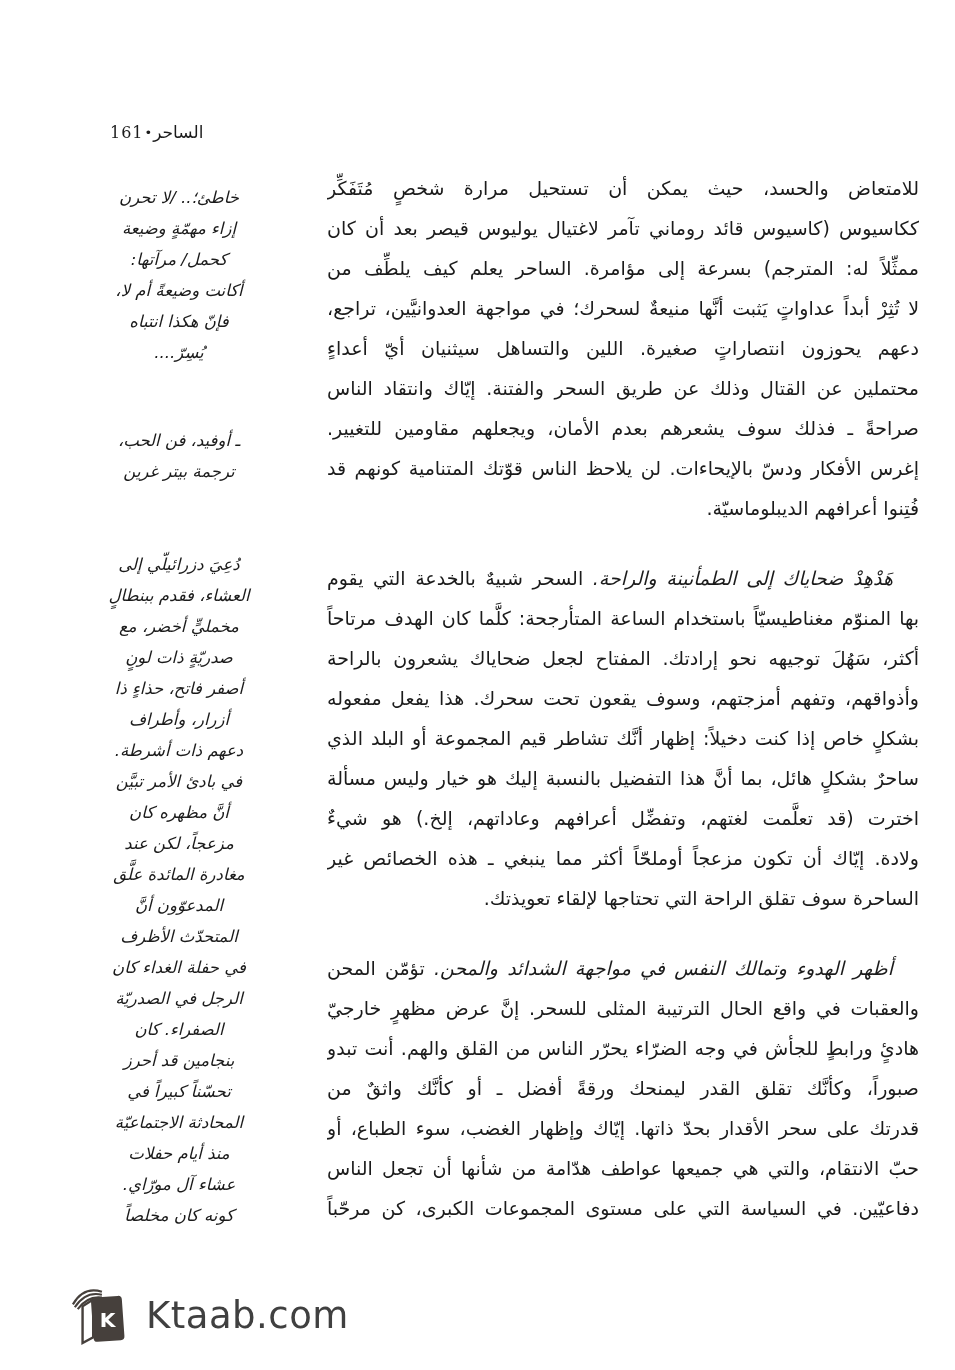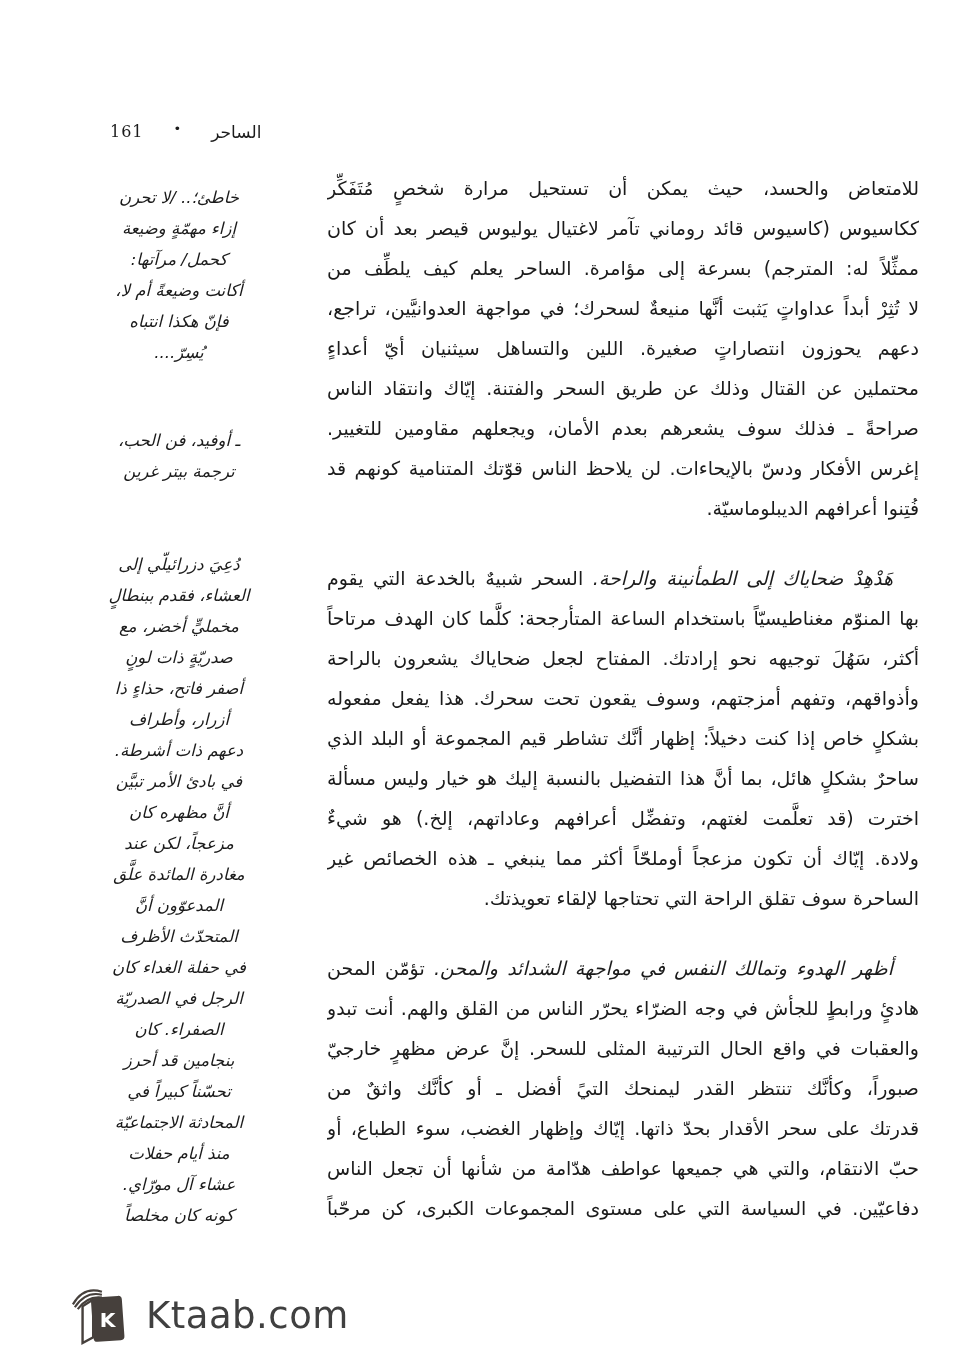--- a/index.html
+++ b/index.html
@@ -9,21 +9,21 @@
     margin:0 auto;
     background:#ffffff;
     font-family:"DejaVu Sans", sans-serif;
     color:#1b1b1b;
     overflow:hidden;
   }
 
   
   .header {
     position:absolute; top:122px; left:110px;
-    display:flex; align-items:flex-start; gap:30px;
+    display:flex; align-items:center; gap:1px;
     font-size:16px;
   }
   .header .pnum { font-family:"DejaVu Serif", serif; letter-spacing:1px; font-size:16px; }
   .header .bullet { font-size:13px; line-height:1; }
   .header .btitle { font-size:17px; }
 
   
   .main-col {
     position:absolute; top:168px; left:283px; width:592px;
     direction:rtl;
@@ -129,23 +129,23 @@
         <div class="line">أكثر، سَهُلَ توجيهه نحو إرادتك. المفتاح لجعل ضحاياك يشعرون بالراحة</div>
         <div class="line">وأذواقهم، وتفهم أمزجتهم، وسوف يقعون تحت سحرك. هذا يفعل مفعوله</div>
         <div class="line">بشكلٍ خاص إذا كنت دخيلاً: إظهار أنَّك تشاطر قيم المجموعة أو البلد الذي</div>
         <div class="line">ساحرٌ بشكلٍ هائل، بما أنَّ هذا التفضيل بالنسبة إليك هو خيار وليس مسألة</div>
         <div class="line">اخترت (قد تعلَّمت لغتهم، وتفضِّل أعرافهم وعاداتهم، إلخ.) هو شيءٌ</div>
         <div class="line">ولادة. إيّاك أن تكون مزعجاً أوملحّاً أكثر مما ينبغي ـ هذه الخصائص غير</div>
         <div class="line">الساحرة سوف تقلق الراحة التي تحتاجها لإلقاء تعويذتك.</div>
       </div>
     <div class="para indent cont">
         <div class="line"><i class="lead">أظهر الهدوء وتمالك النفس في مواجهة الشدائد والمحن.</i><span> تؤمّن المحن</span></div>
+        <div class="line">والعقبات في واقع الحال الترتيبة المثلى للسحر. إنَّ عرض مظهرٍ خارجيّ</div>
         <div class="line">هادئٍ ورابطٍ للجأش في وجه الضرّاء يحرّر الناس من القلق والهم. أنت تبدو</div>
-        <div class="line">والعقبات في واقع الحال الترتيبة المثلى للسحر. إنَّ عرض مظهرٍ خارجيّ</div>
-        <div class="line">صبوراً، وكأنَّك تنتظر القدر ليمنحك التيً أفضل ـ أو كأنَّك واثقٌ من</div>
+        <div class="line">صبوراً، وكأنَّك تقلق القدر ليمنحك ورقةً أفضل ـ أو كأنَّك واثقٌ من</div>
         <div class="line">قدرتك على سحر الأقدار بحدّ ذاتها. إيّاك وإظهار الغضب، سوء الطباع، أو</div>
         <div class="line">حبّ الانتقام، والتي هي جميعها عواطف هدّامة من شأنها أن تجعل الناس</div>
         <div class="line">دفاعيّين. في السياسة التي على مستوى المجموعات الكبرى، كن مرحّباً</div>
       </div>
   </div>
 
   <div class="footer">
     <svg width="58" height="64" viewBox="0 0 60 66">
 
       <path d="M3,22 Q14,3 33,9" fill="none" stroke="#46403c" stroke-width="2.2"></path>

